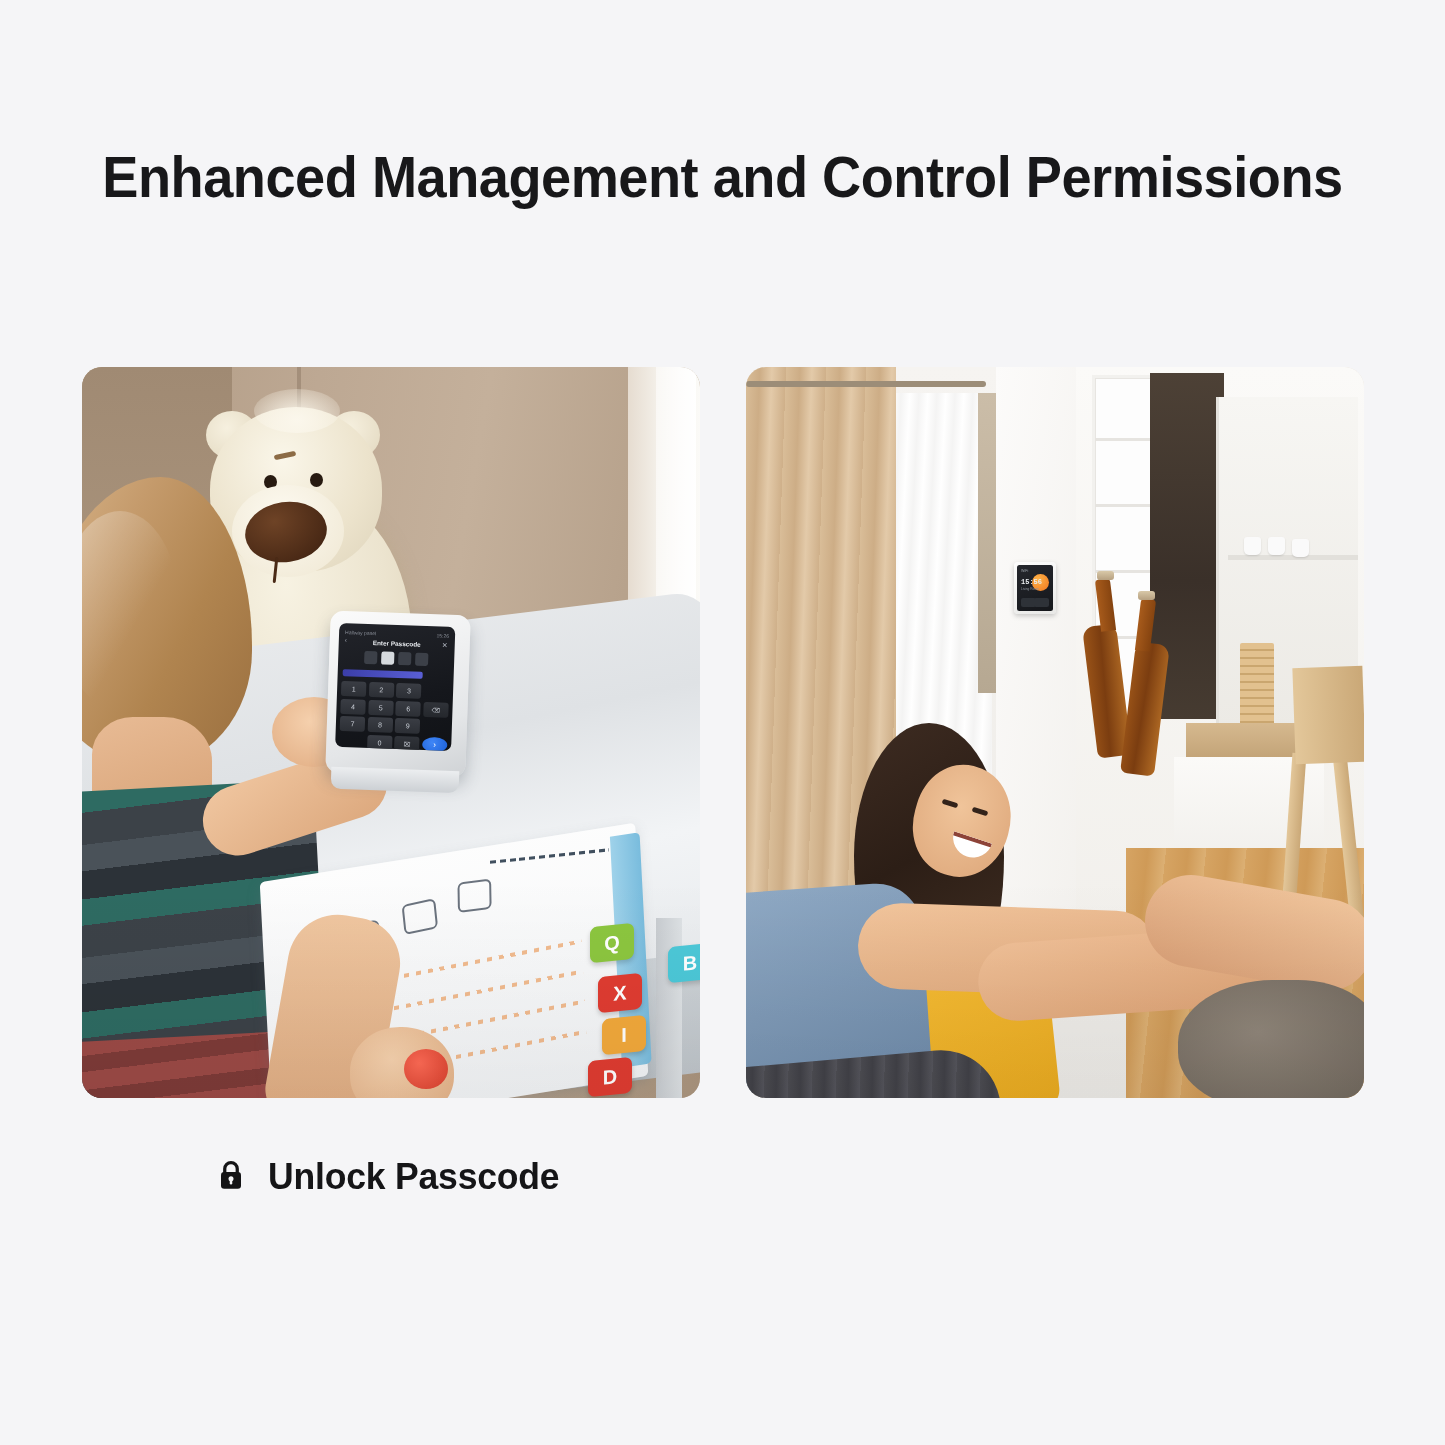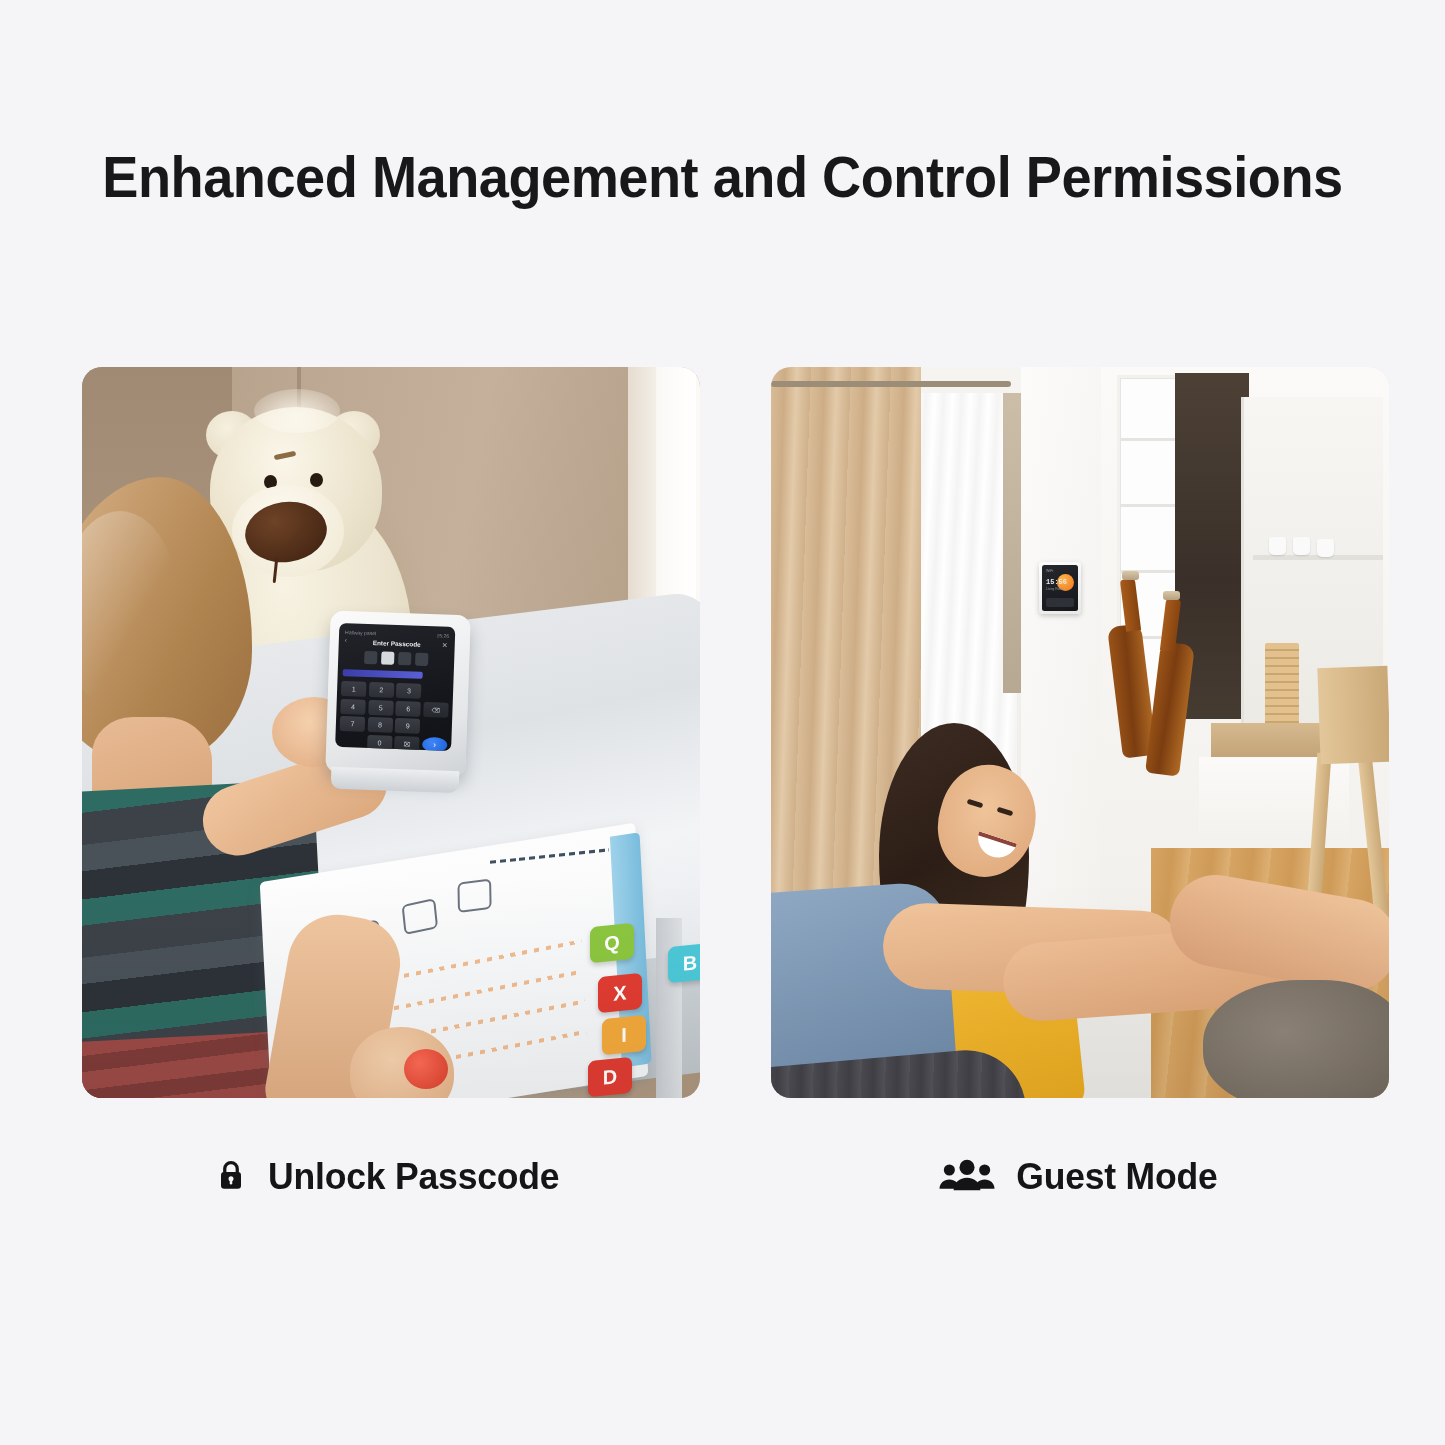--- a/index.html
+++ b/index.html
@@ -33,21 +33,21 @@
     transform: scaleX(0.95);
   }
 
   
   .cards {
     position: absolute;
     top: 367px;
     left: 82px;
     width: 1281px;
     display: flex;
-    gap: 71px;
+    gap: 46px;
   }
   .card { width: 618px; }
 
   .photo {
     width: 618px;
     height: 731px;
     border-radius: 20px;
     overflow: hidden;
     position: relative;
     background: #d8cfc4;
@@ -703,29 +703,16 @@
       <div class="r-bottle-neck" style="left:392px; top:232px; transform:rotate(7deg);"></div>
       <div class="r-bottle-cap" style="left:392px; top:224px;"></div>
 
       <div class="r-m-jeans"></div>
 
       <div class="r-pet"></div>
 
       <div class="ph-shade"></div>
     </div>
 
-    <div class="caption-head">
-      <span class="glyph">
-        <svg width="58" height="34" viewBox="0 0 46 26" aria-hidden="true">
-          <circle cx="9" cy="9" r="4.4" fill="#141416"></circle>
-          <path d="M1.2 24c0-4.4 3.5-7.4 7.8-7.4s7.8 3 7.8 7.4z" fill="#141416"></path>
-          <circle cx="37" cy="9" r="4.4" fill="#141416"></circle>
-          <path d="M29.2 24c0-4.4 3.5-7.4 7.8-7.4s7.8 3 7.8 7.4z" fill="#141416"></path>
-          <circle cx="23" cy="7" r="6" fill="#141416"></circle>
-          <path d="M12.4 25c0-5.8 4.7-9.8 10.6-9.8S33.6 19.2 33.6 25z" fill="#141416"></path>
-        </svg>
-      </span>
-      <span class="caption-title">Guest Mode</span>
-    </div>
 
   </div>
 
 </div>
 
 </body></html>

